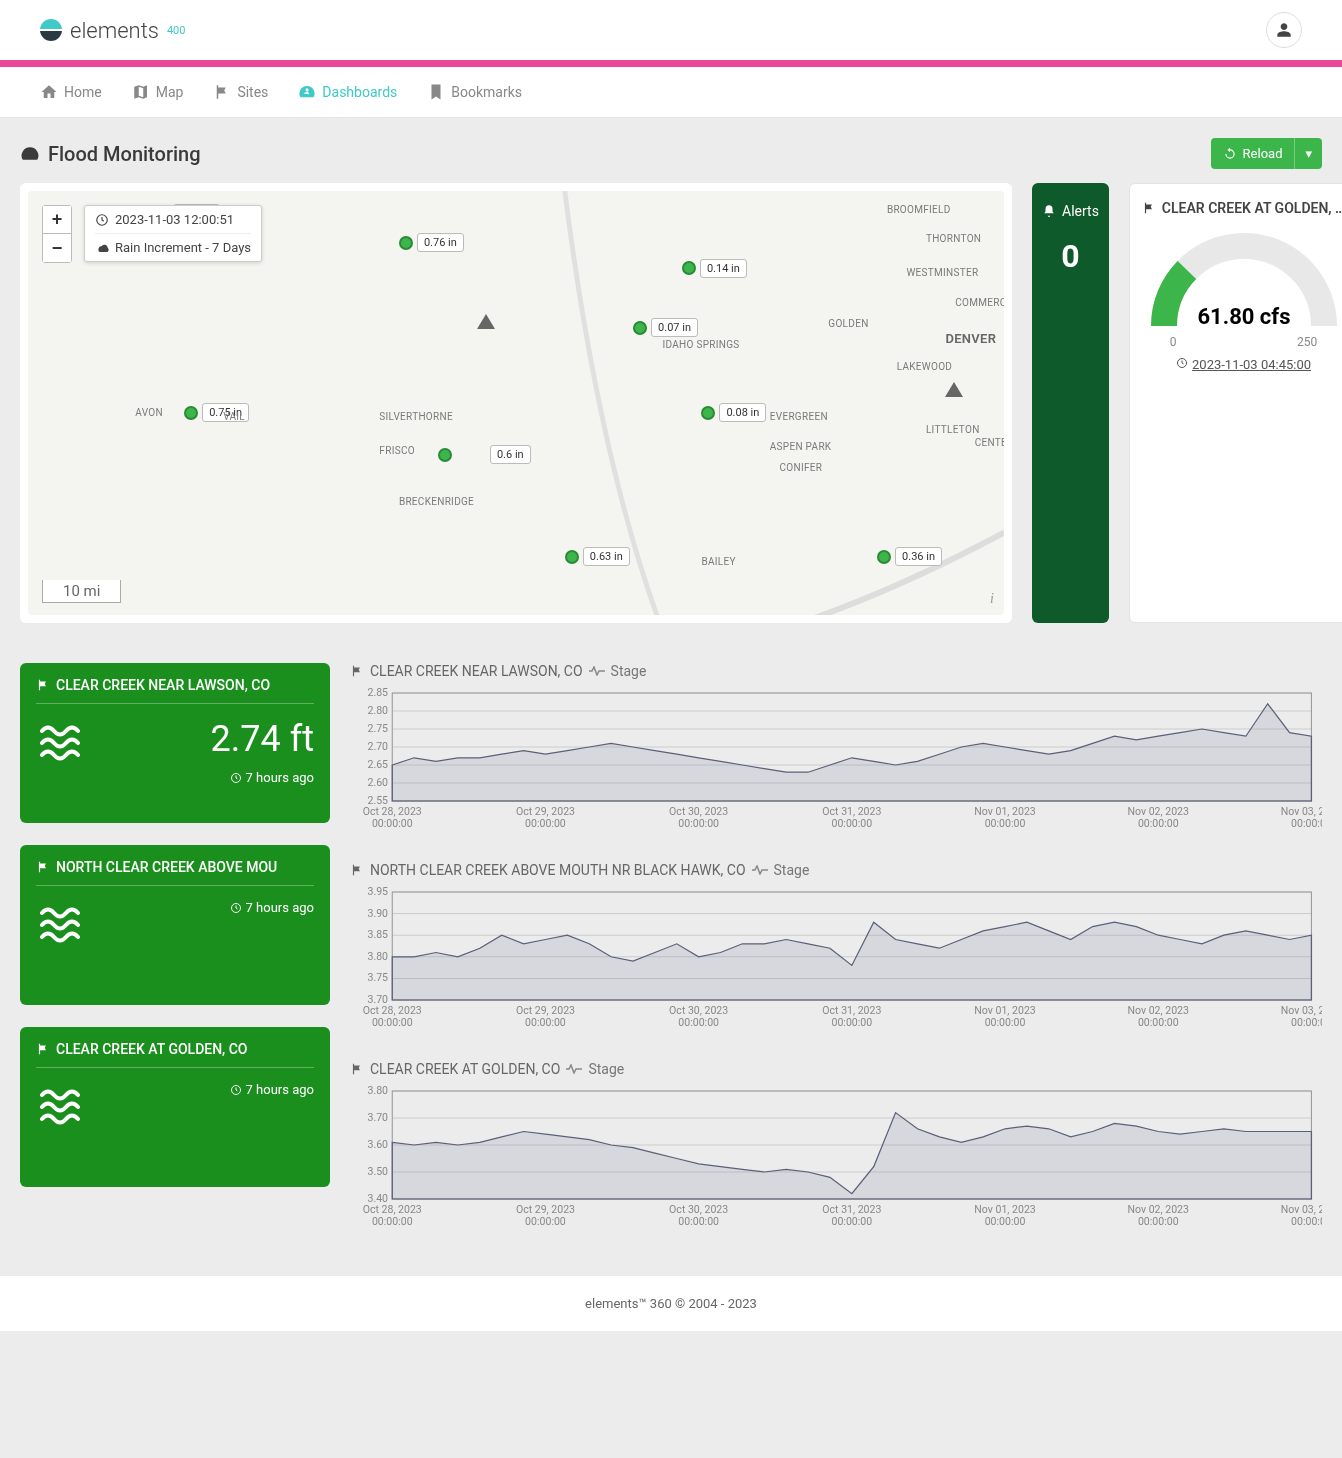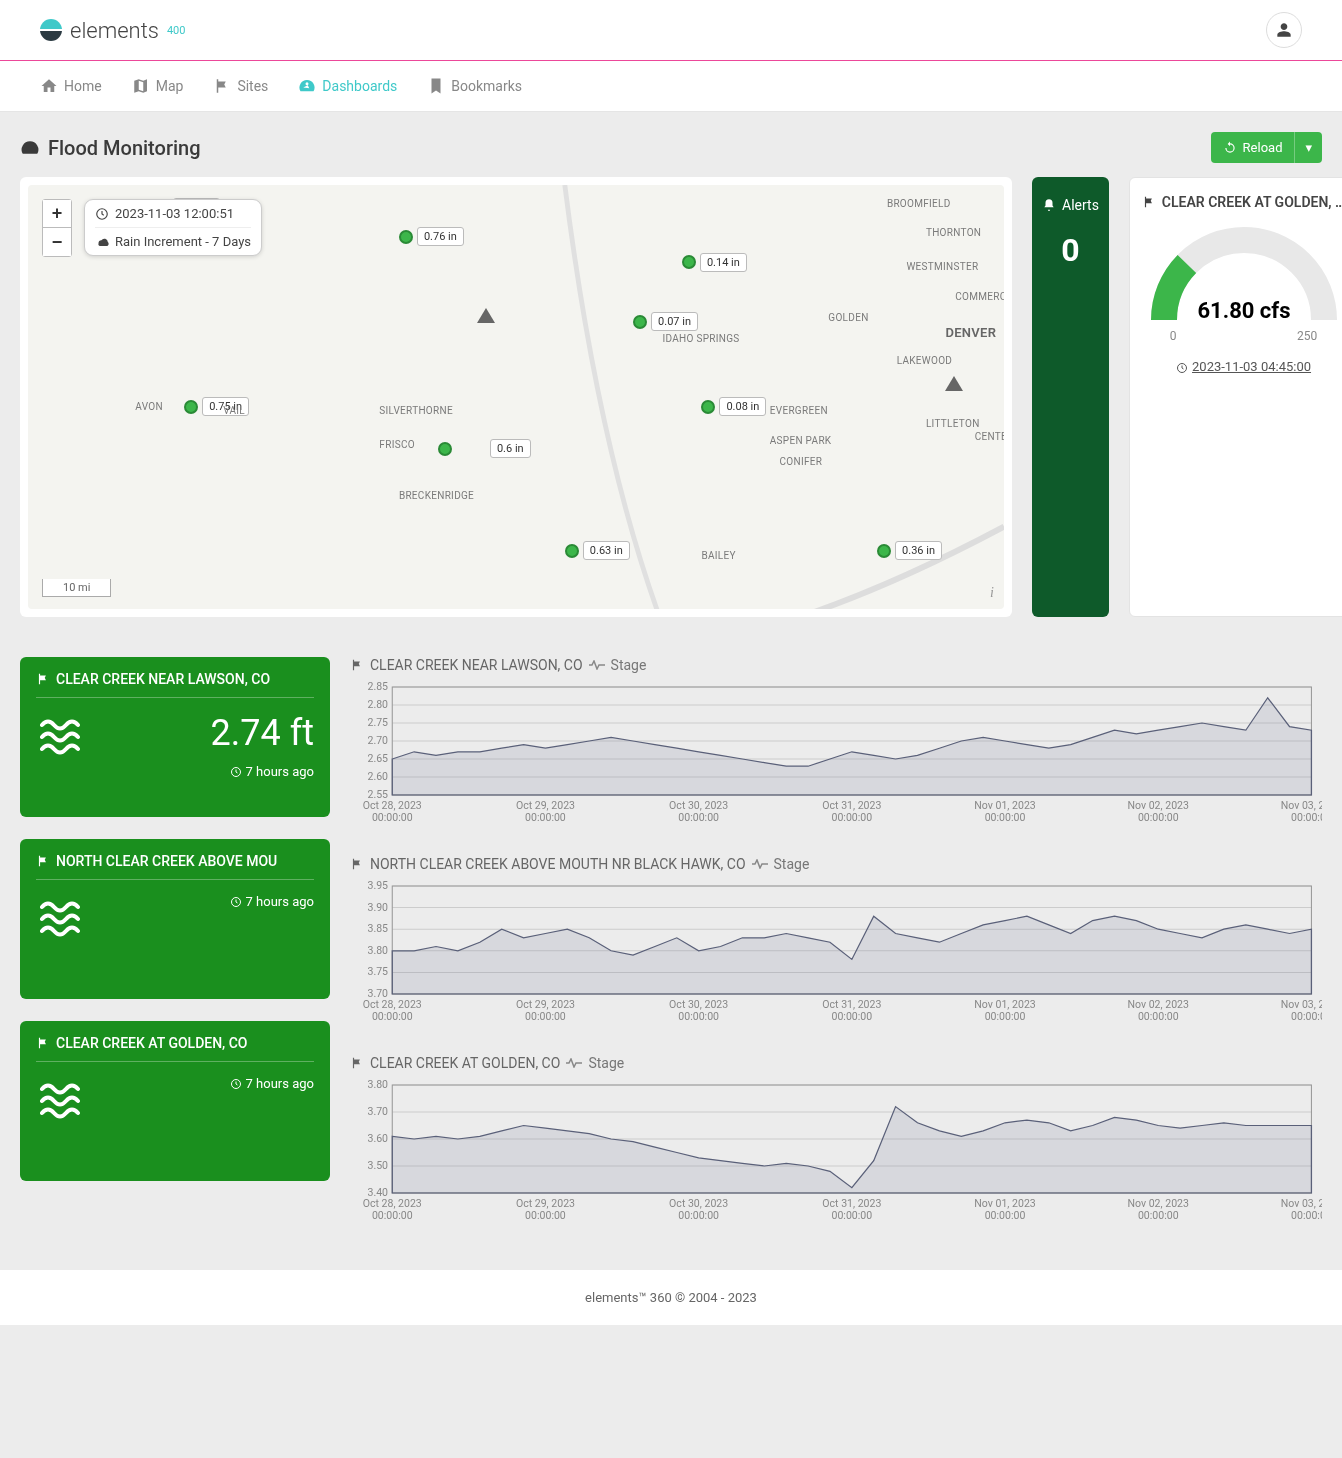--- a/index.html
+++ b/index.html
@@ -1,19 +1,19 @@
 <!DOCTYPE html>
 <html><head>
 <meta charset="utf-8">
 <style>
 * { box-sizing: border-box; margin: 0; padding: 0; }
 body { font-family: -apple-system, BlinkMacSystemFont, "Segoe UI", Roboto, sans-serif; background: #ececec; color: #333; font-size: 14px; }
 
 
-.topbar { background: #fff; border-bottom: 1px solid #ec4899; padding: 12px 40px; display: flex; align-items: center; justify-content: space-between; }
+.topbar { background: #fff; border-bottom: 7px solid #ec4899; padding: 12px 40px; display: flex; align-items: center; justify-content: space-between; }
 .logo { display: flex; align-items: center; gap: 8px; font-size: 22px; color: #444; font-weight: 300; }
 .logo-icon { width: 22px; height: 22px; border-radius: 50%; background: linear-gradient(180deg, #3fc9c9 0 45%, #fff 45% 55%, #2b3a42 55% 100%); display: inline-block; }
 .logo small { font-size: 11px; color: #3fc9c9; font-weight: 400; }
 .avatar-btn { width: 36px; height: 36px; border-radius: 50%; border: 1px solid #ddd; background: #fff; display: flex; align-items: center; justify-content: center; cursor: pointer; }
 .avatar-btn svg { width: 16px; height: 16px; fill: #444; }
 
 .mainnav { background: #fff; padding: 0 40px; display: flex; gap: 30px; border-bottom: 1px solid #e5e5e5; }
 .mainnav a { display: flex; align-items: center; gap: 6px; padding: 16px 0; color: #888; text-decoration: none; font-size: 14px; }
 .mainnav a.active { color: #3fc9c9; }
 .mainnav a svg { width: 18px; height: 18px; fill: currentColor; }
@@ -27,42 +27,42 @@
 .reload-btn .main { padding: 8px 12px; display: flex; align-items: center; gap: 6px; }
 .reload-btn .caret { border-left: 1px solid rgba(255,255,255,0.3); padding: 8px 10px; }
 
 .row1 { display: grid; grid-template-columns: 1fr 290px; gap: 20px; margin-bottom: 40px; }
 .map-card { background: #fff; border-radius: 6px; padding: 8px; position: relative; height: 440px; }
 .map-inner { position: relative; width: 100%; height: 100%; background: #f4f4f0; border-radius: 4px; overflow: hidden; }
 .map-lines { position: absolute; inset: 0; }
 .zoom-ctrl { position: absolute; top: 14px; left: 14px; background: #fff; border: 1px solid #bbb; border-radius: 3px; width: 30px; z-index: 5; }
 .zoom-ctrl button { display: block; width: 100%; height: 28px; border: none; background: #fff; font-size: 18px; font-weight: bold; color: #333; cursor: pointer; }
 .zoom-ctrl button:first-child { border-bottom: 1px solid #bbb; }
-.tooltip-box { position: absolute; top: 14px; left: 56px; background: #fff; border: 1px solid #ccc; border-radius: 9px; padding: 6px 10px; box-shadow: 0 1px 4px rgba(0,0,0,0.15); z-index: 5; }
+.tooltip-box { position: absolute; top: 14px; left: 56px; background: #fff; border: 1px solid #ccc; border-radius: 3px; padding: 6px 10px; box-shadow: 0 1px 4px rgba(0,0,0,0.15); z-index: 5; }
 .tooltip-box .row { display: flex; align-items: center; gap: 6px; font-size: 13px; color: #444; }
 .tooltip-box hr { border: none; border-top: 1px solid #eee; margin: 6px 0; }
 .marker { position: absolute; display: flex; align-items: center; gap: 4px; }
 .marker .dot { width: 14px; height: 14px; border-radius: 50%; background: #3cb64a; border: 2px solid #2a8a36; }
 .marker .lbl { background: #fff; border: 1px solid #bbb; border-radius: 3px; padding: 2px 6px; font-size: 11px; white-space: nowrap; }
 .tri { position: absolute; width: 0; height: 0; border-left: 9px solid transparent; border-right: 9px solid transparent; border-bottom: 15px solid #666; }
-.scale-bar { position: absolute; bottom: 12px; left: 14px; background: #fff; border: 1px solid #aaa; border-top: none; padding: 2px 20px; font-size: 11px; color: #666; }
+.scale-bar { position: absolute; bottom: 12px; left: 14px; background: #fff; border: 1px solid #aaa; border-top: none; padding: 2px 20px; font-size: 15px; color: #666; }
 .attr-i { position: absolute; bottom: 8px; right: 10px; color: #999; font-family: Georgia, serif; font-style: italic; font-size: 14px; }
 .city-label { position: absolute; font-size: 10px; color: #7a7a7a; text-transform: uppercase; letter-spacing: 0.3px; white-space: nowrap; }
 .city-label.major { font-size: 13px; font-weight: 600; color: #666; text-transform: none; }
 
 .side-col { display: flex; flex-direction: row; gap: 20px; }
 .alerts-card { background: #0e5a2a; color: #fff; border-radius: 6px; text-align: center; padding: 20px 10px 28px; }
 .alerts-card .title { font-size: 14px; display: flex; justify-content: center; align-items: center; gap: 6px; }
 .alerts-card .count { font-size: 32px; font-weight: 700; margin-top: 18px; }
 .gauge-card { background: #fff; border: 1px solid #e3e3e3; border-radius: 6px; padding: 16px 12px; text-align: center; }
 .gauge-card .gtitle { display: flex; align-items: center; gap: 6px; font-size: 14px; font-weight: 600; color: #444; text-align: left; margin-bottom: 10px; white-space: nowrap; overflow: hidden; text-overflow: ellipsis; }
 .gauge-svg { width: 200px; height: 110px; margin: 0 auto; }
 .gauge-val { font-size: 22px; font-weight: 700; color: #333; }
 .gauge-range { display: flex; justify-content: space-between; font-size: 12px; color: #888; padding: 0 28px; margin-top: -4px;}
-.gauge-time { font-size: 13px; color: #555; text-decoration: underline; margin-top: 16px; display: inline-flex; align-items: flex-end; gap: 4px; }
+.gauge-time { font-size: 13px; color: #555; text-decoration: underline; margin-top: 8px; display: inline-flex; align-items: flex-start; gap: 4px; }
 
 .row2 { display: grid; grid-template-columns: 310px 1fr; gap: 20px; }
 .stat-col { display: flex; flex-direction: column; gap: 22px; }
 .stat-card { background: #1a8f1e; color: #fff; border-radius: 6px; padding: 14px 16px 18px; position: relative; min-height: 160px; }
 .stat-card .stitle { display: flex; align-items: center; gap: 6px; font-size: 14px; font-weight: 500; white-space: nowrap; overflow: hidden; border-bottom: 1px solid rgba(255,255,255,0.3); padding-bottom: 10px; margin-bottom: 14px; }
 .stat-card .wave { position: absolute; left: 20px; top: 60px; }
 .stat-card .val { font-size: 36px; font-weight: 400; text-align: right; }
 .stat-card .ago { font-size: 13px; text-align: right; margin-top: 10px; display: flex; justify-content: flex-end; align-items: center; gap: 4px; }
 
 .charts-col { display: flex; flex-direction: column; gap: 24px; }

